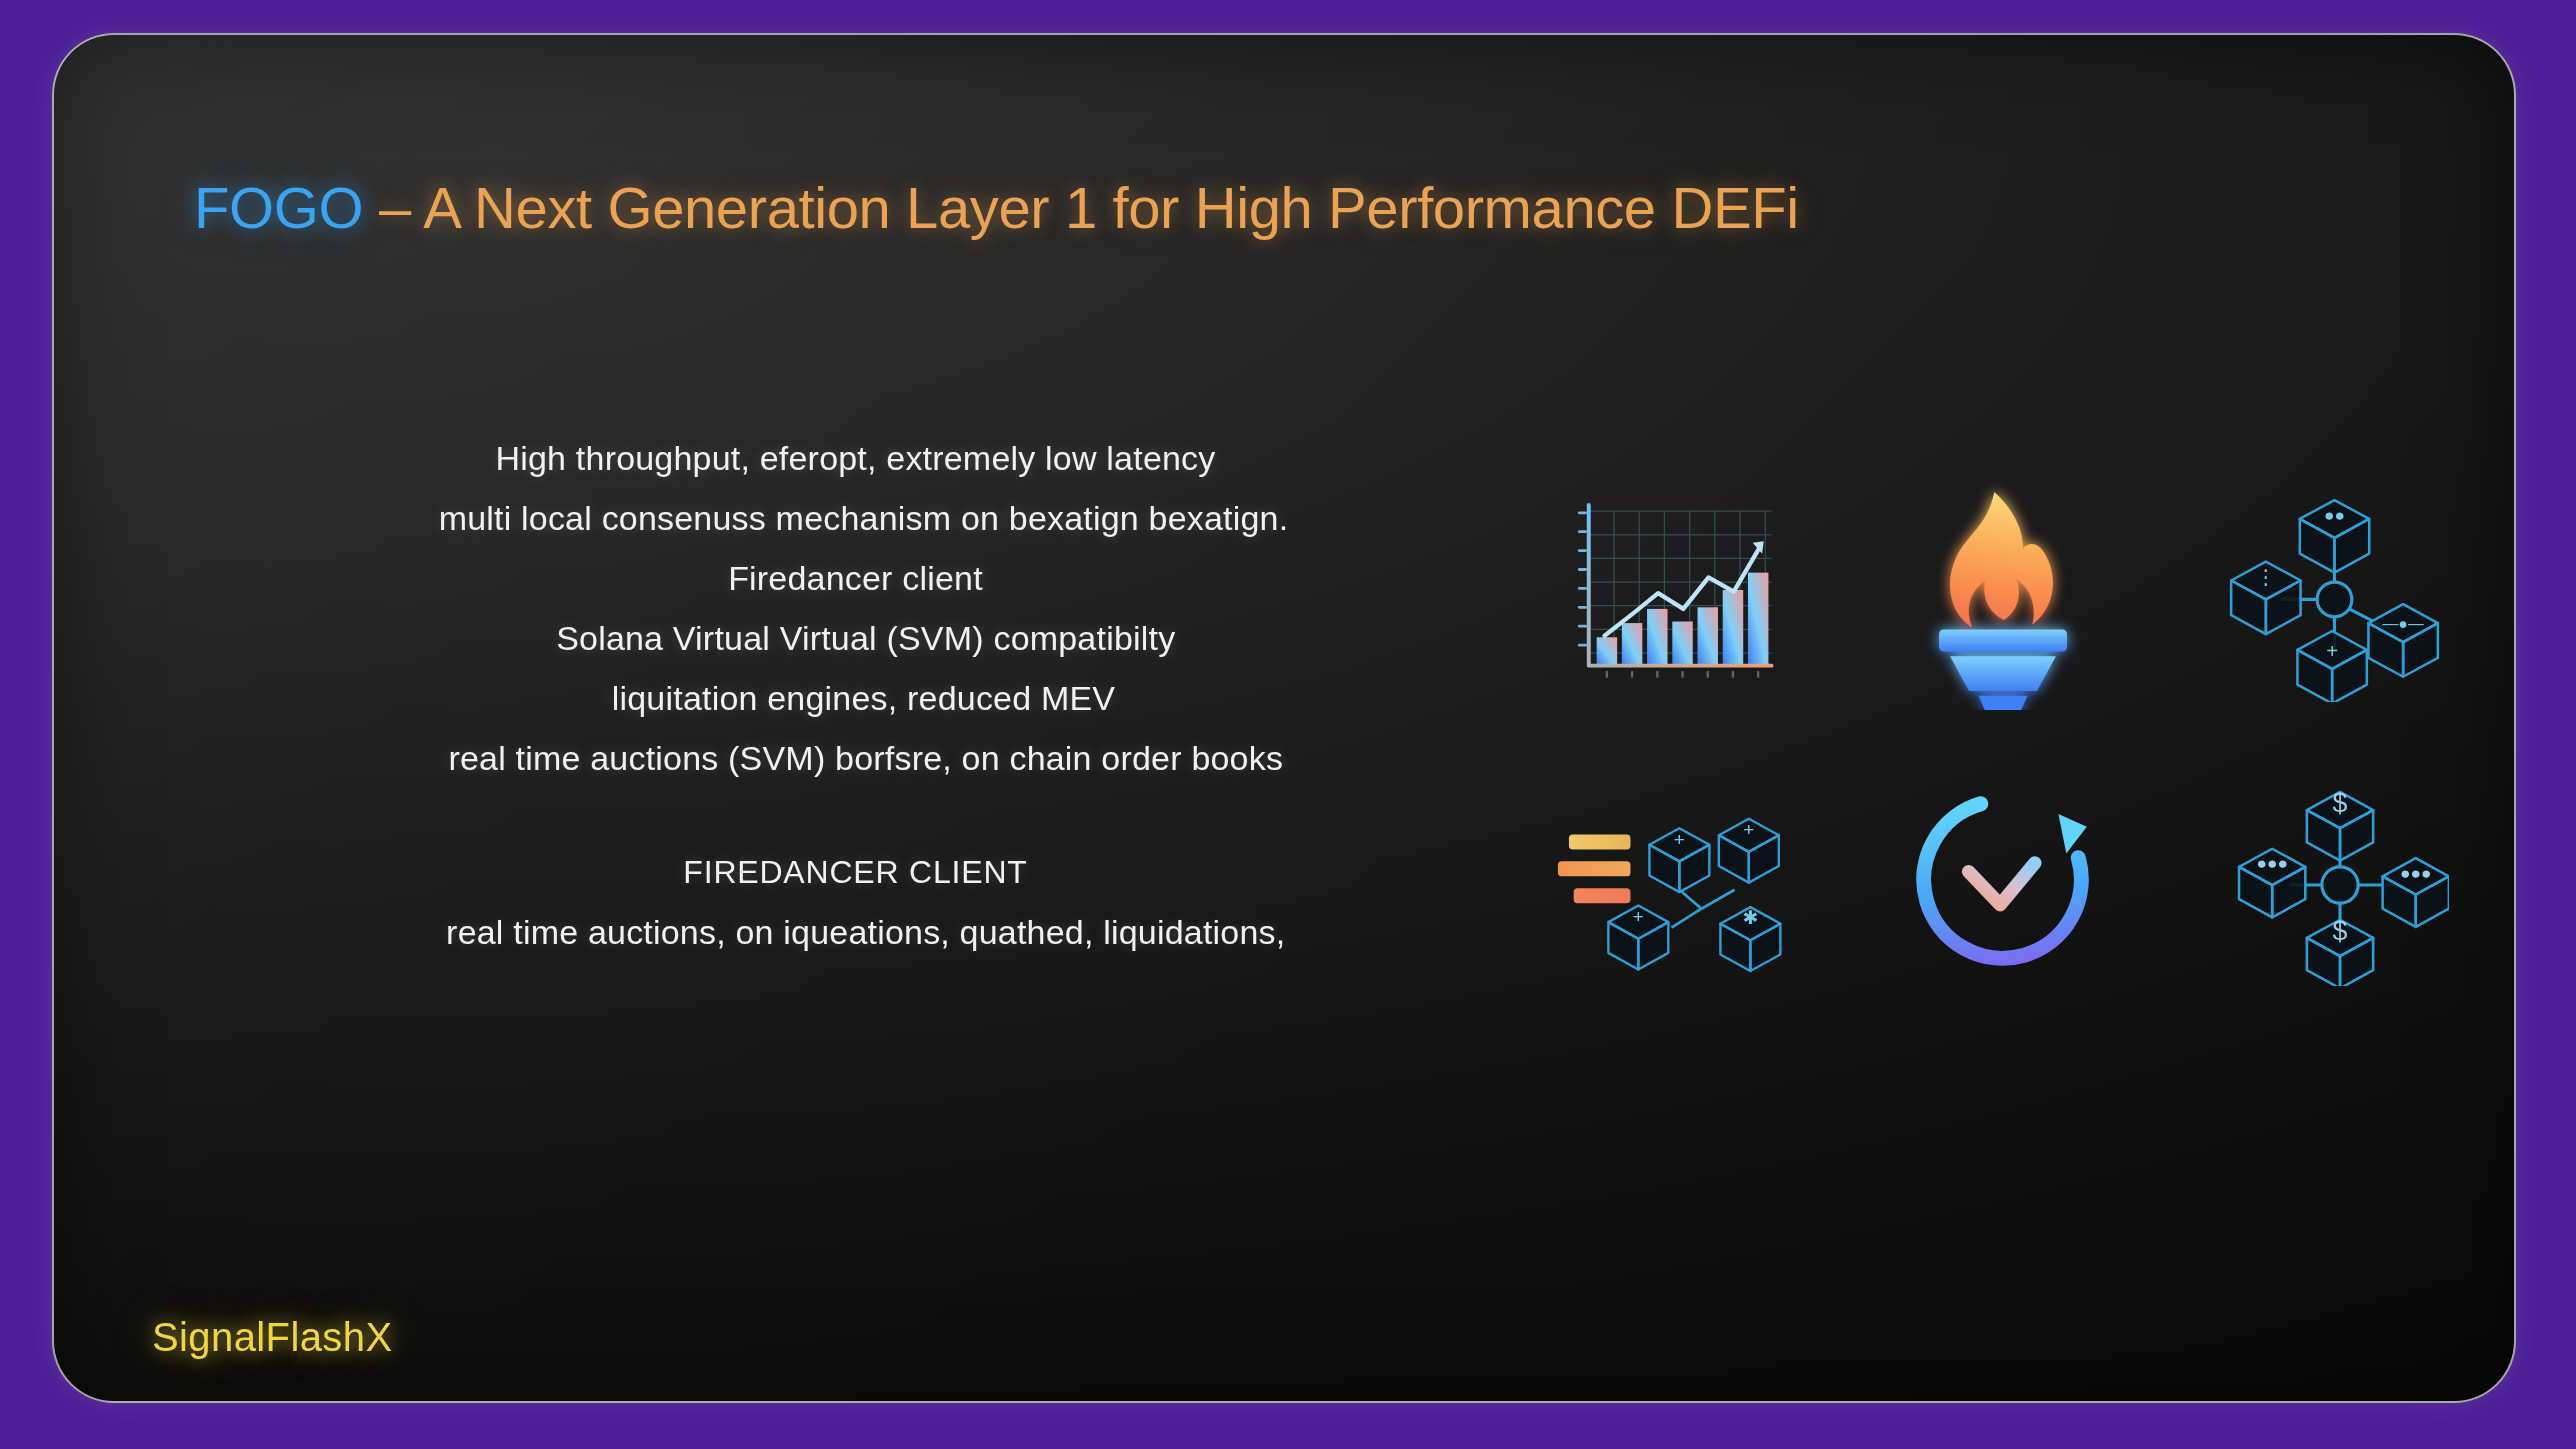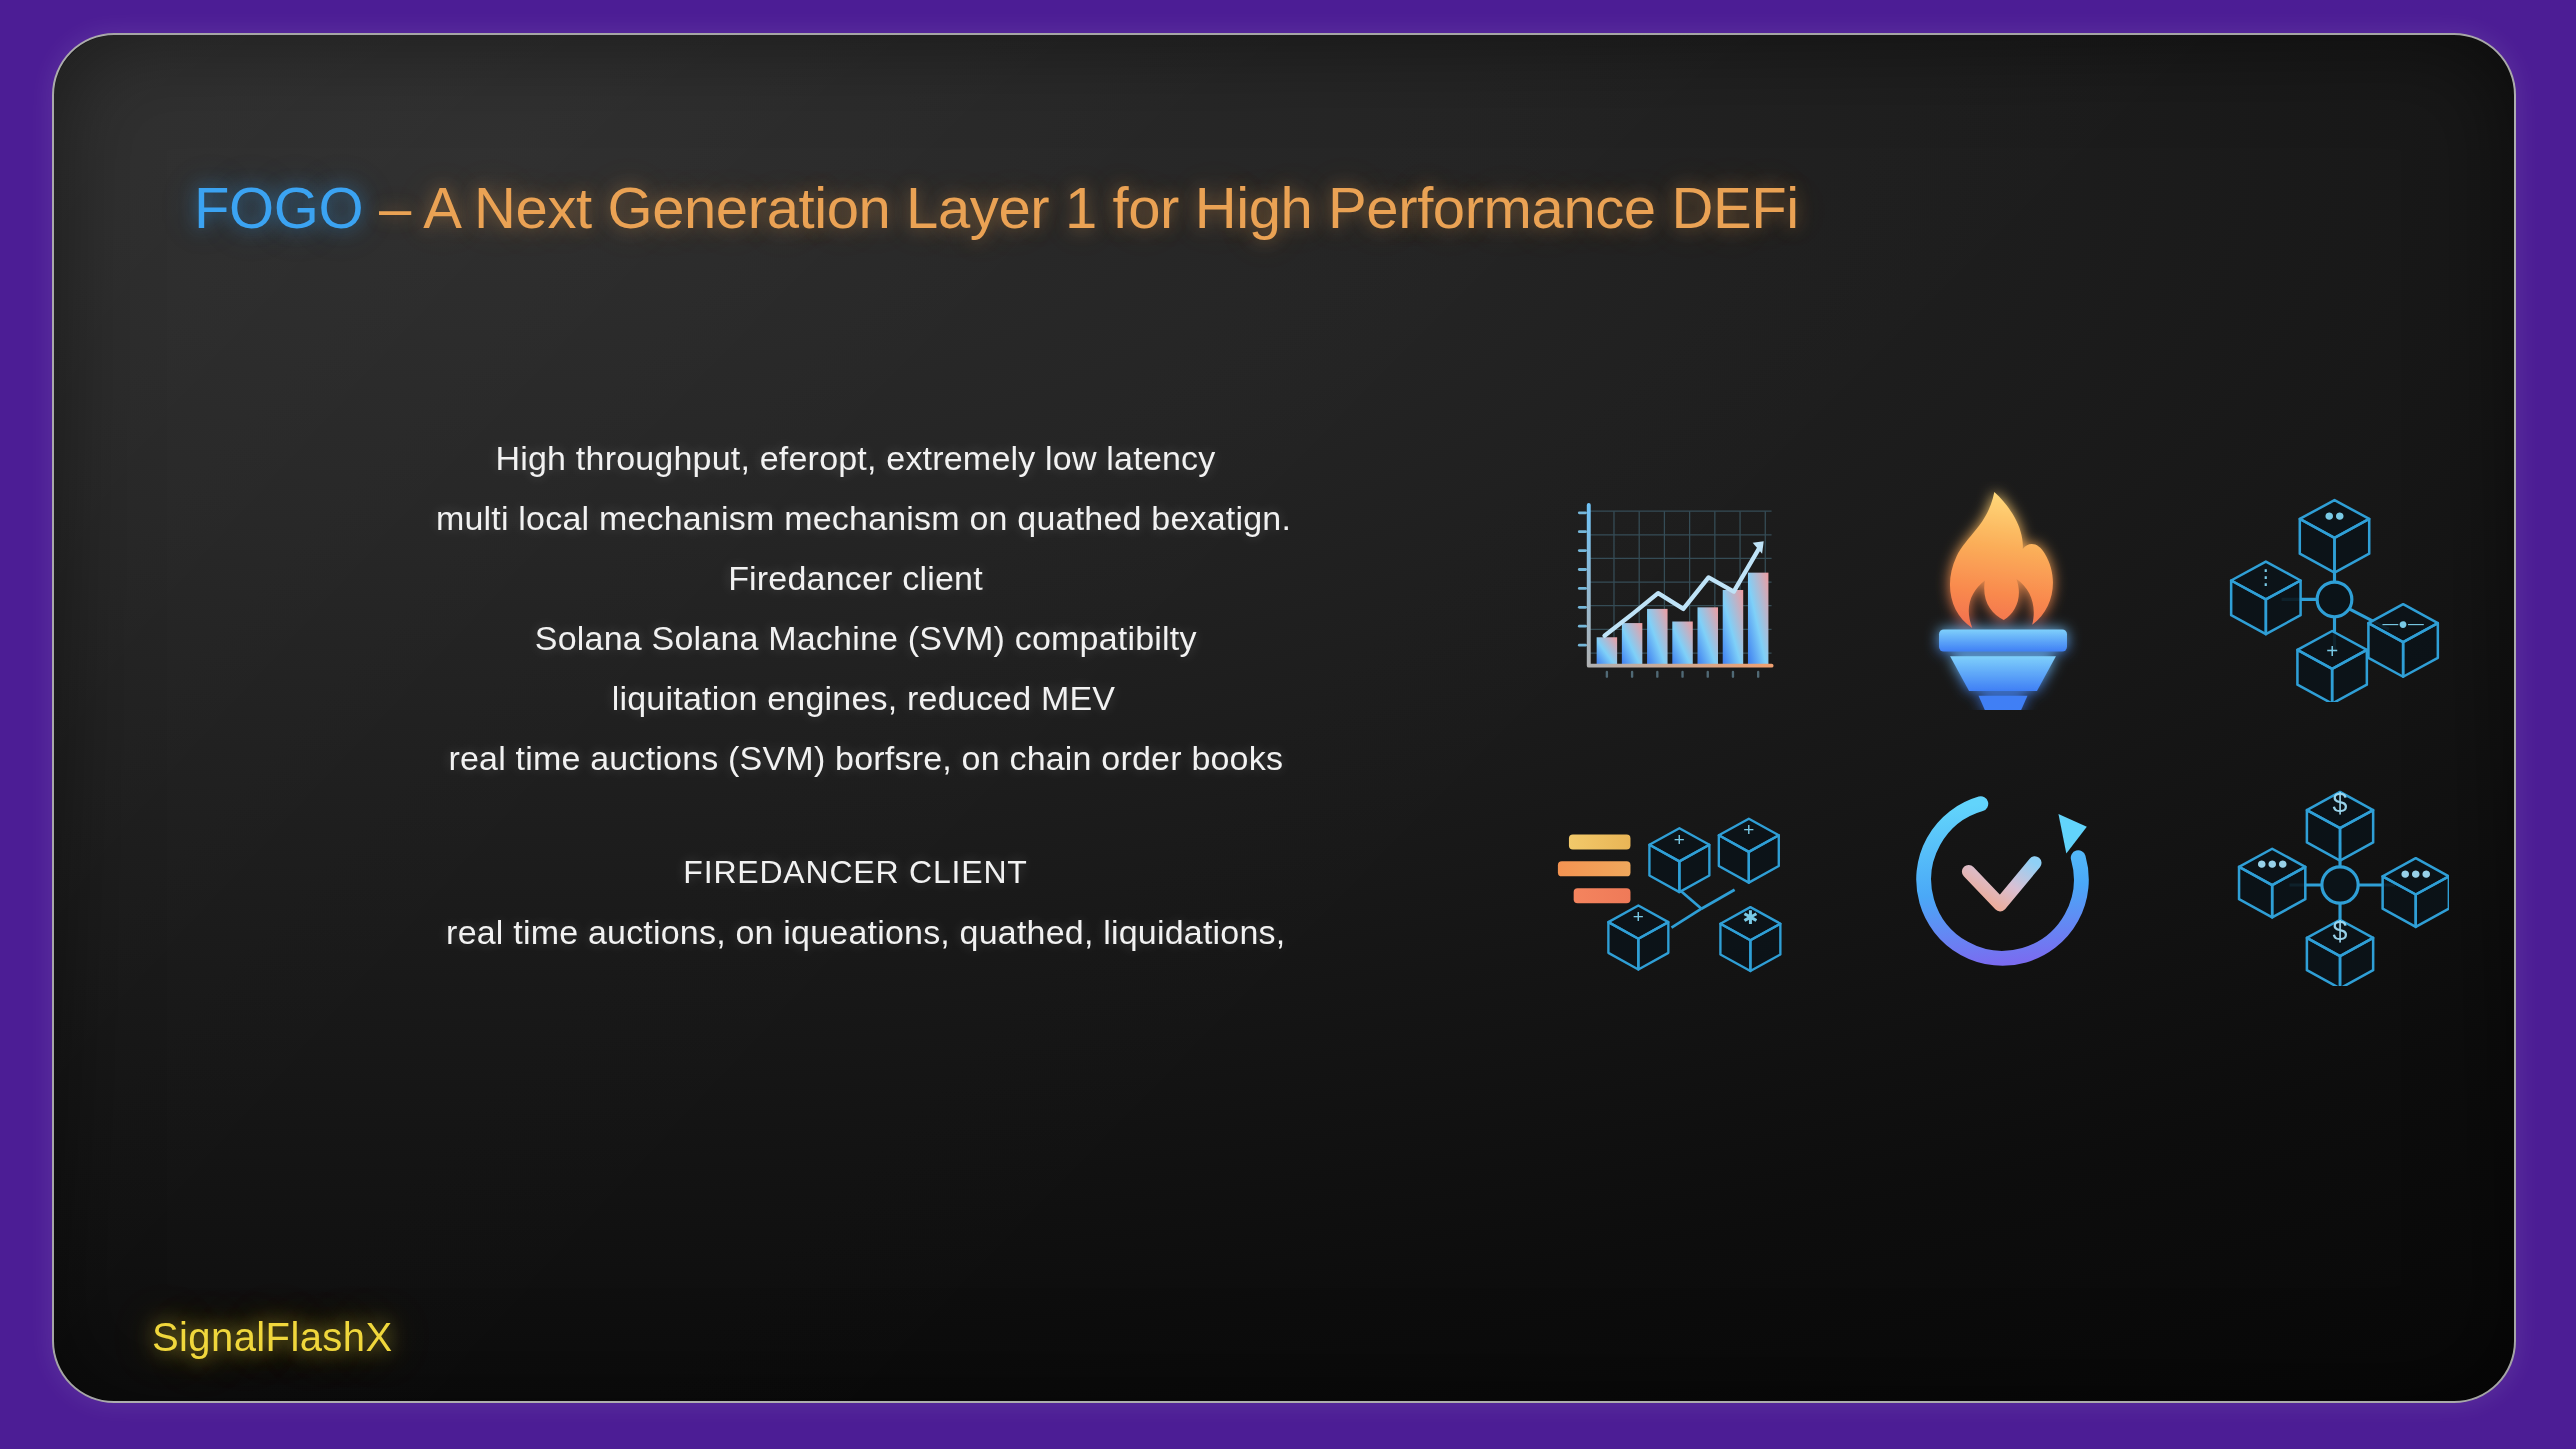--- a/index.html
+++ b/index.html
@@ -115,23 +115,23 @@
   <div class="card">
 
     <div class="title">
       <span class="brand">FOGO</span><span class="rest"> – A Next Generation Layer 1 for High Performance DEFi</span>
     </div>
 
     <div class="body-col">
 
       <div class="blk">
         <div class="ln i0">High throughput, eferopt, extremely low latency</div>
-        <div class="ln i1">multi local mechanism mechanism on quathed bexatign.</div>
+        <div class="ln i1">multi local consenuss mechanism on bexatign bexatign.</div>
         <div class="ln i0">Firedancer client</div>
-        <div class="ln i2">Solana Solana Machine (SVM) compatibilty</div>
+        <div class="ln i2">Solana Virtual Virtual (SVM) compatibilty</div>
         <div class="ln i1">liquitation engines, reduced MEV</div>
         <div class="ln i2">real time auctions (SVM) borfsre, on chain order books</div>
       </div>
 
       <div class="blk">
         <div class="ln cap i0">FIREDANCER CLIENT</div>
         <div class="ln i2">real time auctions, on iqueations, quathed, liquidations,</div>
       </div>
 
     </div>

